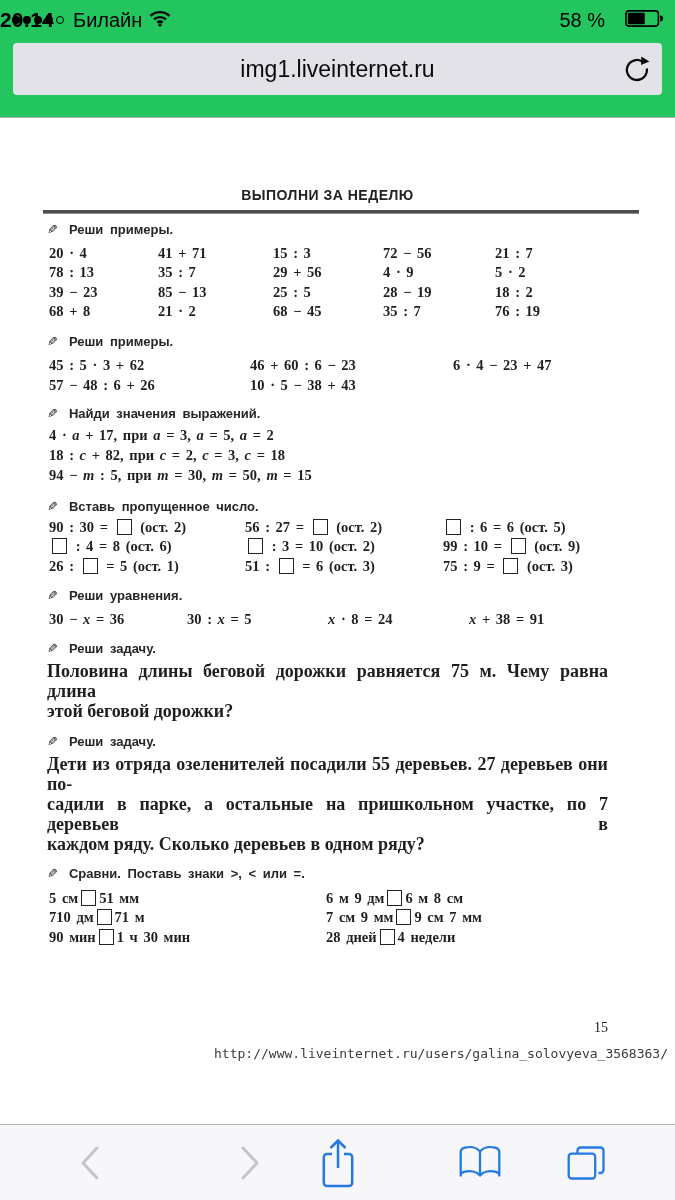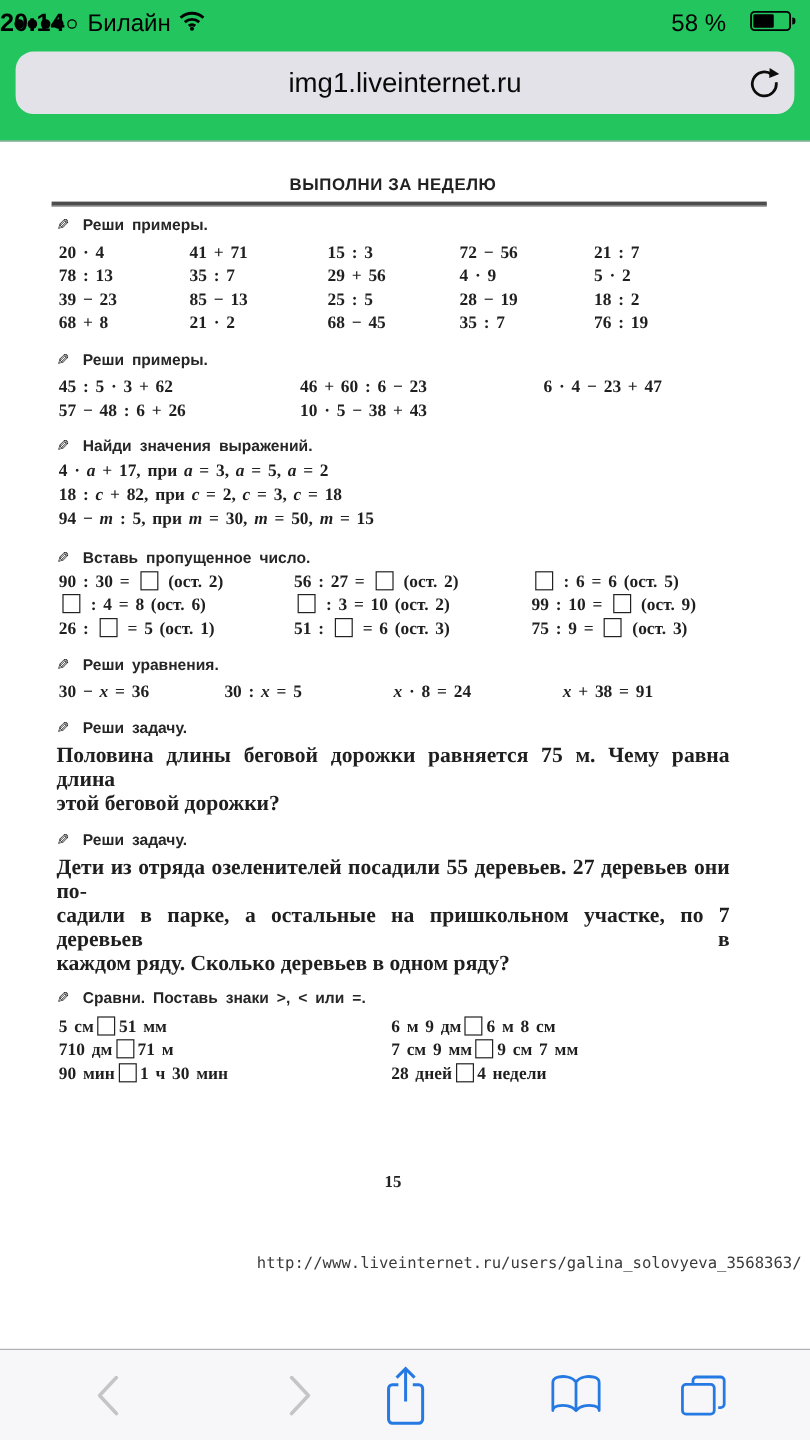--- a/index.html
+++ b/index.html
@@ -11,45 +11,45 @@
   .status-bar{position:relative;height:40px;display:flex;align-items:center;padding:0 12px;}
   .sb-left{display:flex;align-items:center;gap:7px;}
   .dots{display:flex;align-items:center;gap:3px;}
   .dot{width:8px;height:8px;border-radius:50%;}
   .dot.f{background:#000;}
   .dot.o{border:1.4px solid #000;width:6px;height:6px;background:transparent;}
   .carrier{font-size:20px;color:#000;margin-left:2px;}
   .sb-time{position:absolute;left:0;right:0;text-align:left;font-size:21px;font-weight:bold;color:#000;}
   .sb-right{margin-left:auto;display:flex;align-items:center;gap:20px;z-index:1;}
   .batt-pct{font-size:20px;color:#000;}
-  .url-field{position:absolute;top:43px;left:13px;right:13px;height:52px;border-radius:15px;background:#e3e2e8;display:flex;align-items:center;justify-content:center;cursor:pointer;}
+  .url-field{position:absolute;top:43px;left:13px;right:13px;height:52px;border-radius:4px;background:#e3e2e8;display:flex;align-items:center;justify-content:center;cursor:pointer;}
   .url-text{font-size:23px;color:#0a0a0a;}
   .reload{position:absolute;right:11px;top:12px;width:28px;height:28px;background:none;border:none;padding:0;cursor:pointer;}
 
   
   .page{position:absolute;top:119px;left:0;width:675px;height:1005px;background:#fff;}
-  .sheet{padding:26px 67px 0 47px;color:#1f1f1f;}
+  .sheet{padding:68px 67px 0 47px;color:#1f1f1f;}
   .sheet-title{text-align:center;font-family:"Liberation Sans",sans-serif;font-weight:bold;font-size:14px;line-height:17px;letter-spacing:.5px;color:#222;}
   .rule{height:2.5px;background:#4d4d4d;border-bottom:1px solid #8f8f8f;margin:6px -31px 0 -4px;}
   .sec-h{display:flex;align-items:baseline;font-family:"Liberation Sans",sans-serif;font-weight:bold;font-size:13px;line-height:16px;color:#262626;word-spacing:3px;}
   .pencil{display:inline-block;transform:scaleX(-1);font-size:13px;margin-right:11px;color:#111;font-weight:normal;}
   .math{font-family:"Liberation Serif","DejaVu Serif",serif;font-weight:bold;font-size:14.5px;color:#1f1f1f;word-spacing:2px;}
   .grid{display:grid;margin-left:2px;}
   .g1{grid-template-columns:109px 115px 110px 112px 1fr;line-height:19.5px;margin-top:6px;}
   .g2{grid-template-columns:201px 203px 1fr;line-height:20px;margin-top:5px;}
   .g4{grid-template-columns:196px 198px 1fr;line-height:19.7px;margin-top:3px;}
   .g5{grid-template-columns:138px 141px 141px 1fr;line-height:20px;margin-top:5px;}
   .g8{grid-template-columns:277px 1fr;line-height:19.5px;margin-top:7px;}
   .s3lines{margin-left:2px;margin-top:3px;}
   .s3lines .math{display:block;line-height:20px;}
   .task{font-family:"Liberation Serif","DejaVu Serif",serif;font-weight:bold;font-size:18px;line-height:20px;margin-top:4px;color:#1f1f1f;}
   .jline{text-align:justify;text-align-last:justify;}
   .mt8{margin-top:8px;} .mt11{margin-top:11px;} .mt12{margin-top:12px;} .mt13{margin-top:13px;} .mt14{margin-top:14px;}
   .box{display:inline-block;width:13px;height:14px;border:1.6px solid #222;margin:0 3px;vertical-align:-3px;background:#fff;}
-  .pageno{margin-top:73px;text-align:center;font-family:"Liberation Serif",serif;font-weight:bold;font-size:14px;line-height:16px;color:#222;}
+  .pageno{margin-top:73px;text-align:right;font-family:"Liberation Serif",serif;font-weight:normal;font-size:14px;line-height:16px;color:#222;}
   .src{position:absolute;top:927px;right:7px;font-family:"DejaVu Sans Mono","Liberation Mono",monospace;font-size:13px;color:#3a3a3a;}
 
   
   .toolbar{position:absolute;top:1124px;left:0;width:675px;height:76px;background:#f7f6f9;border-top:1px solid #b0afb5;box-sizing:border-box;}
   .tb-btn{position:absolute;background:none;border:none;padding:0;cursor:pointer;}
   .tb-back{left:79px;top:20px;} .tb-fwd{left:239px;top:20px;}
   .tb-share{left:320px;top:12px;} .tb-book{left:457px;top:19px;} .tb-tabs{left:565px;top:19px;}
 </style>
 </head>
 <body>

